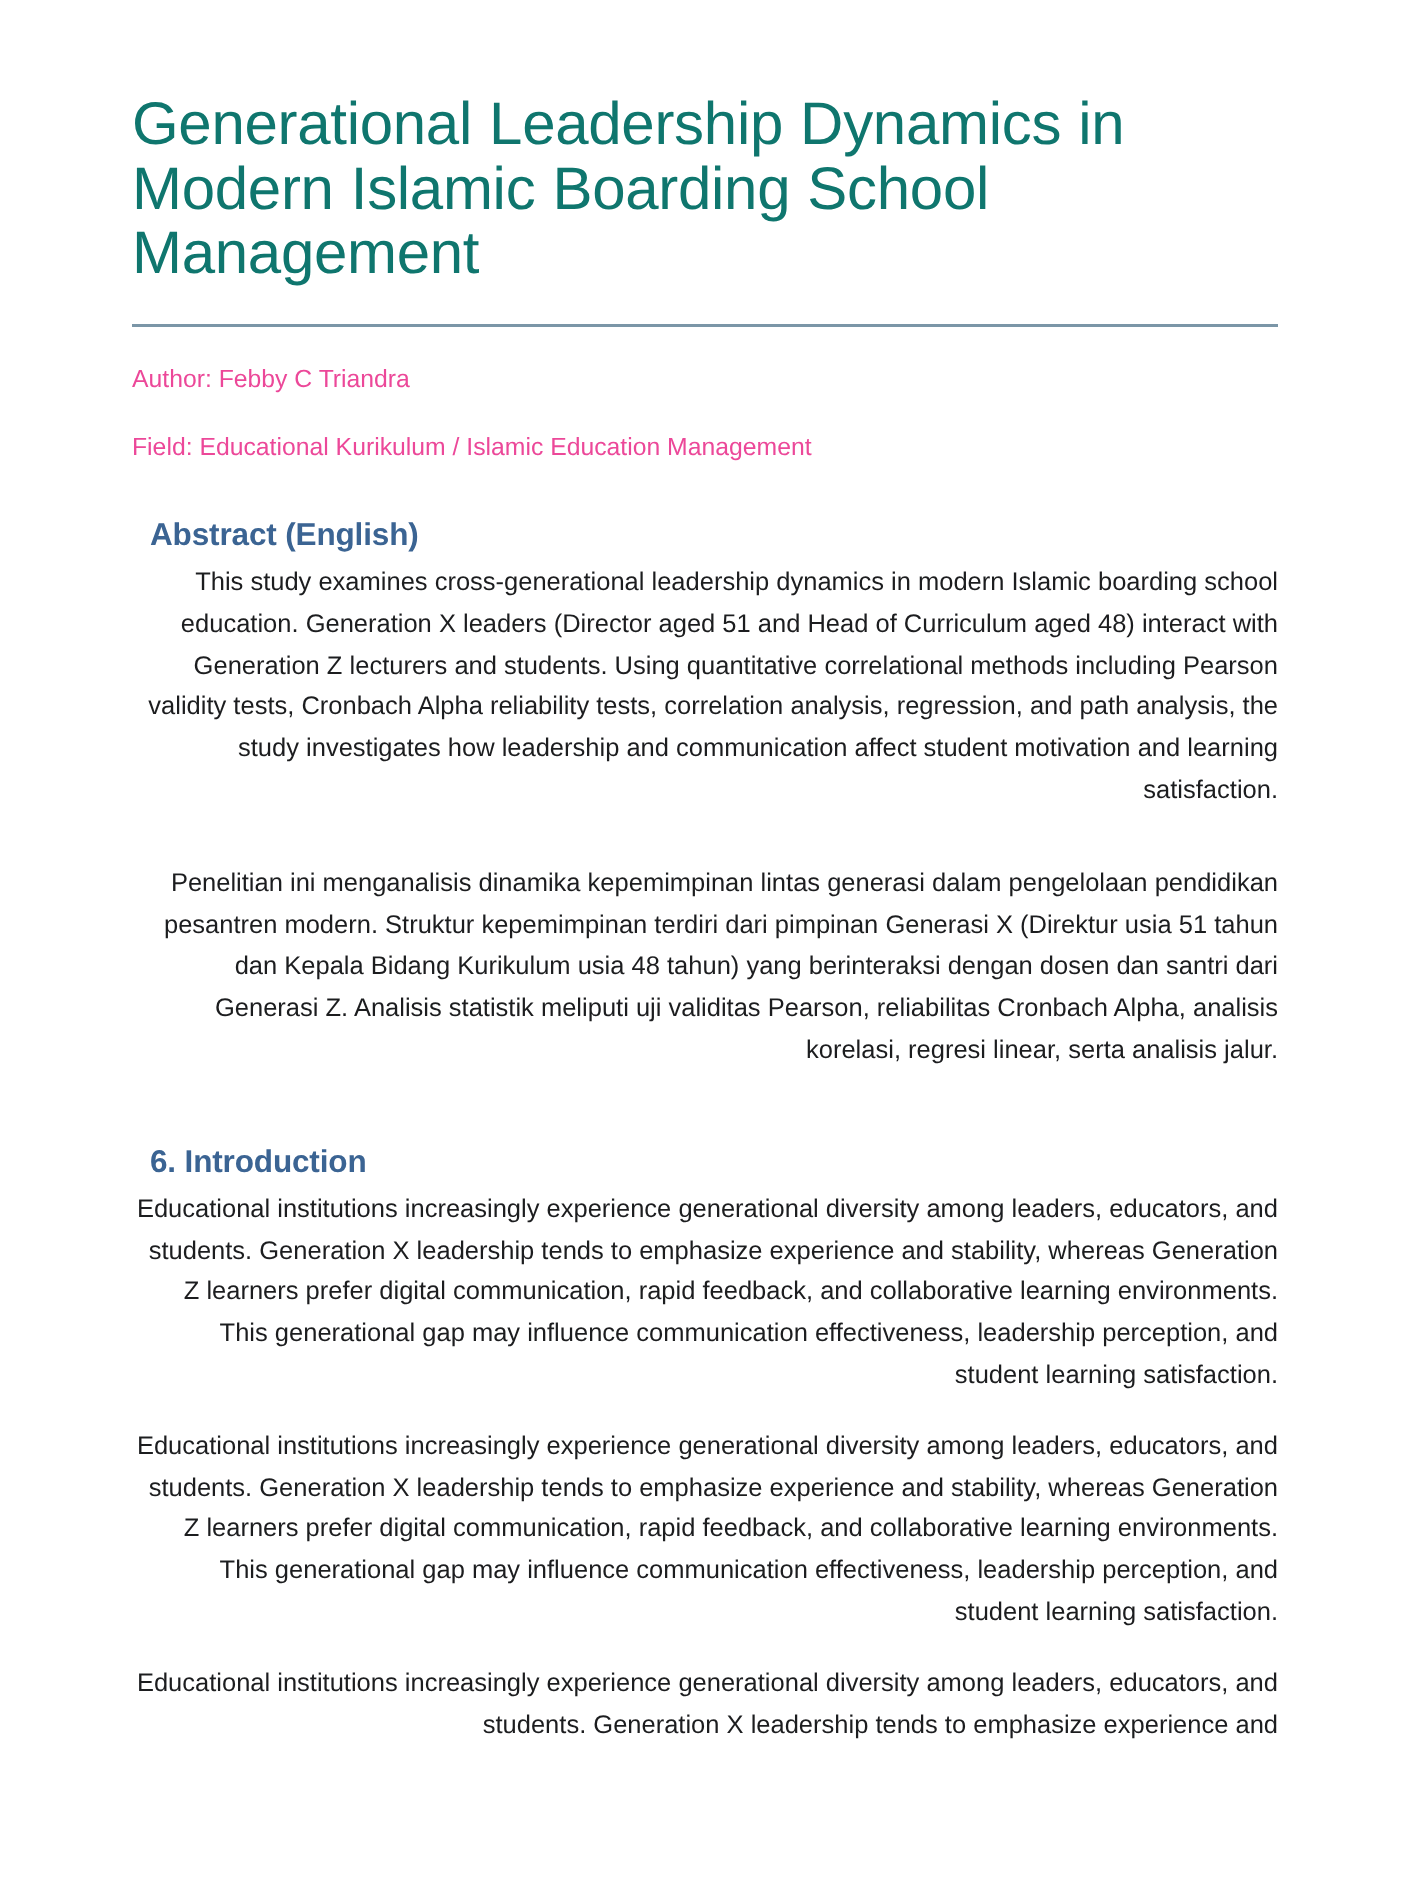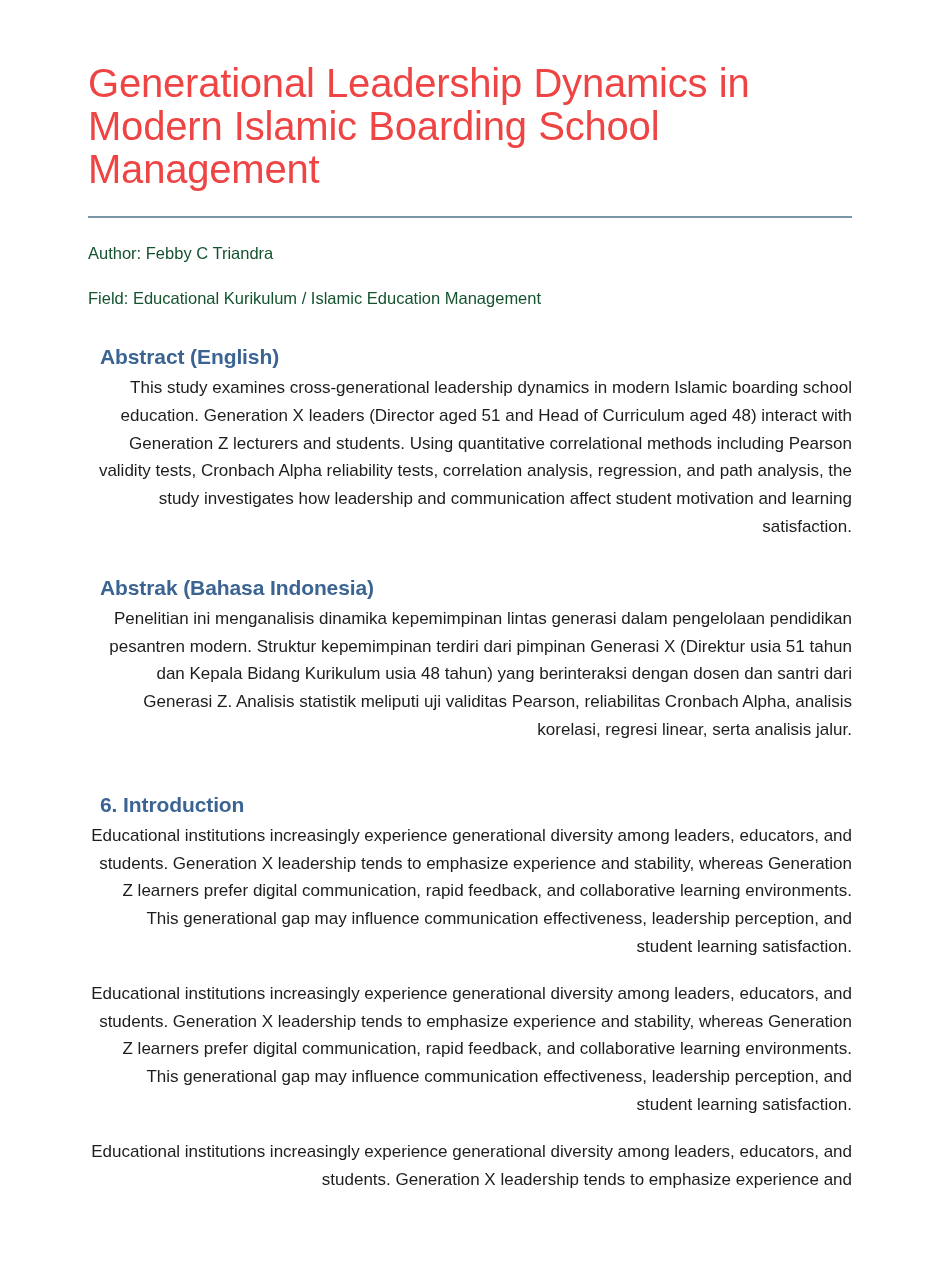--- a/index.html
+++ b/index.html
@@ -25,21 +25,21 @@
     background: #ffffff;
     padding: 62px 94px 0 88px;
     position: relative;
     overflow: hidden;
   }
 
   .doc-title {
     font-size: 40px;
     line-height: 43px;
     font-weight: 400;
-    color: #ef4444;
+    color: #0f766e;
     letter-spacing: -0.2px;
     margin: 0;
     max-width: 740px;
     word-spacing: 0.5px;
   }
 
   .title-rule {
     width: 764px;
     height: 2px;
     background: #7b96a7;
@@ -47,21 +47,21 @@
     border: 0;
   }
 
   .meta-block {
     margin-top: 24px;
   }
 
   .meta-line {
     font-size: 16.5px;
     line-height: 23px;
-    color: #14532d;
+    color: #ec4899;
     margin: 0 0 22px 0;
   }
 
   .section {
     margin-top: 34px;
   }
 
   .section.intro-section {
     margin-top: 48px;
   }
@@ -105,21 +105,20 @@
     <p class="meta-line">Author: Febby C Triandra</p>
     <p class="meta-line">Field: Educational Kurikulum / Islamic Education Management</p>
   </div>
 
   <div class="section">
     <h2 class="section-heading">Abstract (English)</h2>
     <p class="body-text tight">This study examines cross-generational leadership dynamics in modern Islamic boarding school education. Generation X leaders (Director aged 51 and Head of Curriculum aged 48) interact with Generation Z lecturers and students. Using quantitative correlational methods including Pearson validity tests, Cronbach Alpha reliability tests, correlation analysis, regression, and path analysis, the study investigates how leadership and communication affect student motivation and learning satisfaction.</p>
   </div>
 
   <div class="section">
-    <h2 class="section-heading">Abstrak (Bahasa Indonesia)</h2>
     <p class="body-text tight">Penelitian ini menganalisis dinamika kepemimpinan lintas generasi dalam pengelolaan pendidikan pesantren modern. Struktur kepemimpinan terdiri dari pimpinan Generasi X (Direktur usia 51 tahun dan Kepala Bidang Kurikulum usia 48 tahun) yang berinteraksi dengan dosen dan santri dari Generasi Z. Analisis statistik meliputi uji validitas Pearson, reliabilitas Cronbach Alpha, analisis korelasi, regresi linear, serta analisis jalur.</p>
   </div>
 
   <div class="section intro-section">
     <h2 class="section-heading">6. Introduction</h2>
     <p class="body-text">Educational institutions increasingly experience generational diversity among leaders, educators, and students. Generation X leadership tends to emphasize experience and stability, whereas Generation Z learners prefer digital communication, rapid feedback, and collaborative learning environments. This generational gap may influence communication effectiveness, leadership perception, and student learning satisfaction.</p>
     <p class="body-text">Educational institutions increasingly experience generational diversity among leaders, educators, and students. Generation X leadership tends to emphasize experience and stability, whereas Generation Z learners prefer digital communication, rapid feedback, and collaborative learning environments. This generational gap may influence communication effectiveness, leadership perception, and student learning satisfaction.</p>
     <p class="body-text">Educational institutions increasingly experience generational diversity among leaders, educators, and students. Generation X leadership tends to emphasize experience and</p>
   </div>
 

